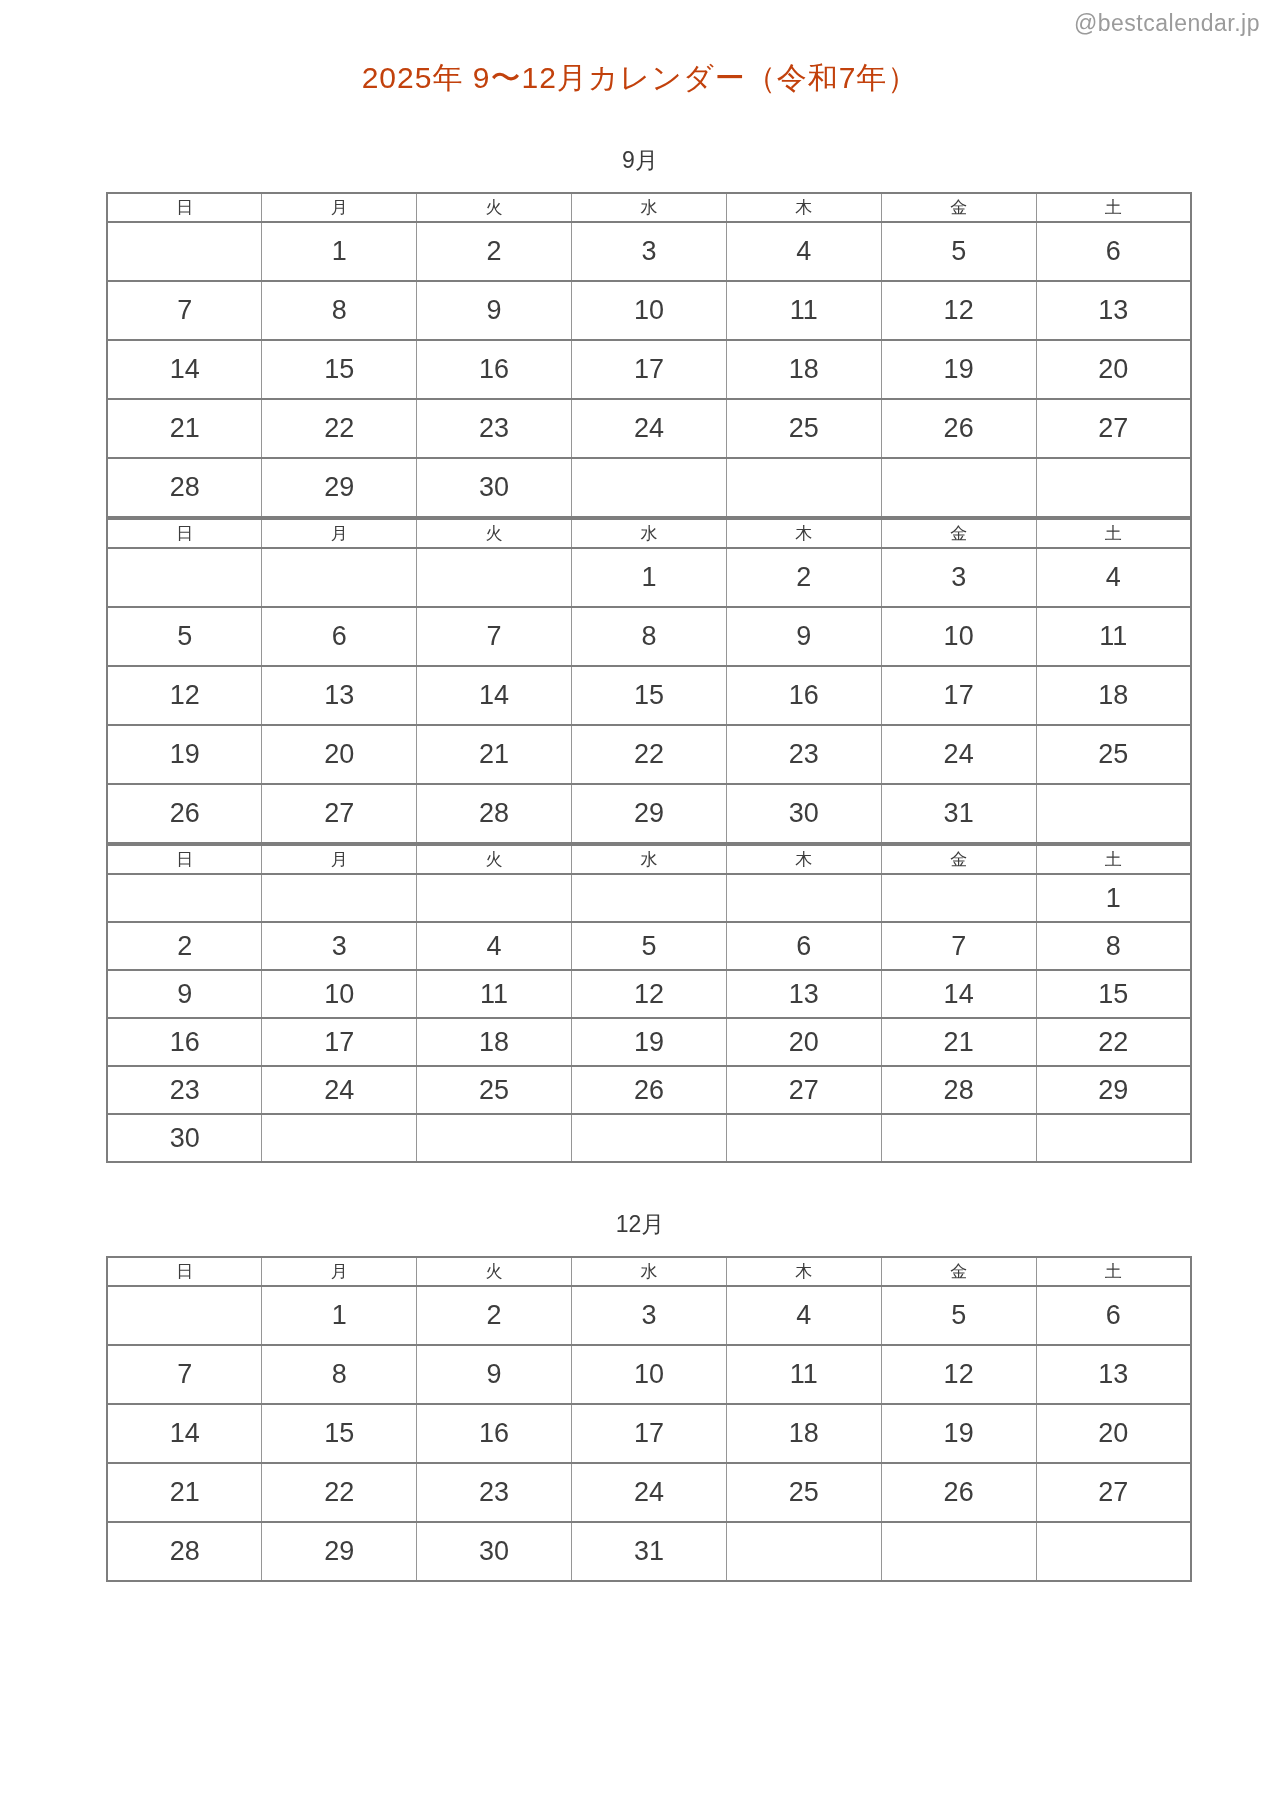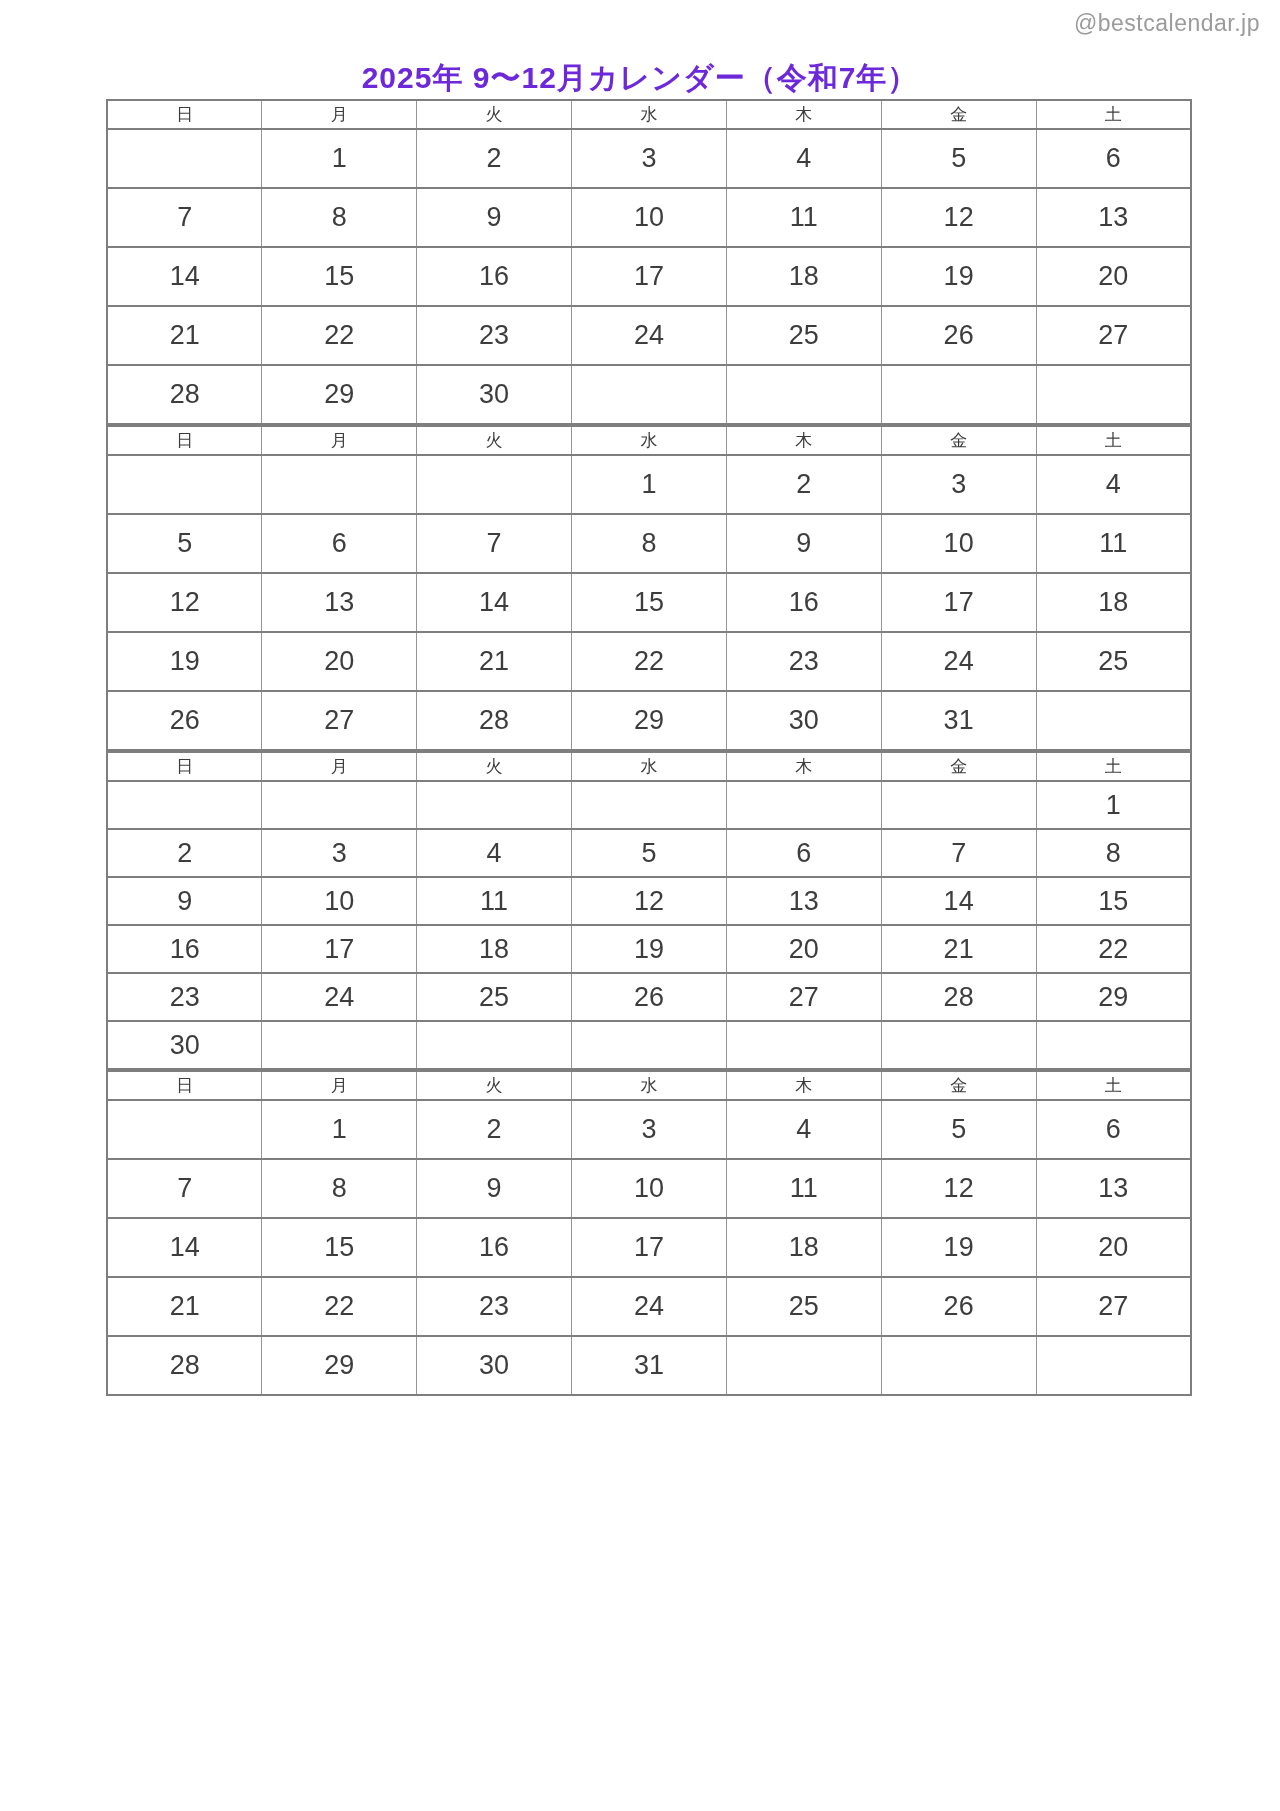--- a/index.html
+++ b/index.html
@@ -19,22 +19,22 @@
     top: 10px;
     right: 20px;
     font-size: 23px;
     color: #9b9b9b;
     letter-spacing: 0.5px;
   }
   .page-title {
     margin: 58px 0 0 0;
     text-align: center;
     font-size: 30px;
-    font-weight: 700;
-    color: #6d28d9;
+    font-weight: 400;
+    color: #c2410c;
     letter-spacing: 1px;
   }
   .month-title {
     margin: 46px 0 16px 0;
     text-align: center;
     font-size: 23px;
     font-weight: 500;
     color: #3a3a3a;
   }
   table.calendar {
@@ -74,99 +74,100 @@
   .sat { color: #4b9eda; }
 </style>
 </head>
 <body>
 
 <div class="watermark">@bestcalendar.jp</div>
 
 <h1 class="page-title">2025年 9〜12月カレンダー（令和7年）</h1>
 
 <div>
+  <section class="month">
+    <h2 class="month-title">9月</h2>
+    <table class="calendar">
+      <thead>
+        <tr class="weekday-row">
+            <th class="sun">日</th>
+            <th>月</th>
+            <th>火</th>
+            <th>水</th>
+            <th>木</th>
+            <th>金</th>
+            <th class="sat">土</th>
+          </tr>
+      </thead>
+      <tbody>
+          <tr>
+            <td></td>
+            <td>1</td>
+            <td>2</td>
+            <td>3</td>
+            <td>4</td>
+            <td>5</td>
+            <td class="sat">6</td>
+          </tr>
+          <tr>
+            <td class="sun">7</td>
+            <td>8</td>
+            <td>9</td>
+            <td>10</td>
+            <td>11</td>
+            <td>12</td>
+            <td class="sat">13</td>
+          </tr>
+          <tr>
+            <td class="sun">14</td>
+            <td class="sun">15</td>
+            <td>16</td>
+            <td>17</td>
+            <td>18</td>
+            <td>19</td>
+            <td class="sat">20</td>
+          </tr>
+          <tr>
+            <td class="sun">21</td>
+            <td>22</td>
+            <td class="sun">23</td>
+            <td>24</td>
+            <td>25</td>
+            <td>26</td>
+            <td class="sat">27</td>
+          </tr>
+          <tr>
+            <td class="sun">28</td>
+            <td>29</td>
+            <td>30</td>
+            <td></td>
+            <td></td>
+            <td></td>
+            <td></td>
+          </tr>
+        </tbody>
+    </table>
+  </section>
+
   <section class="month">
     <table class="calendar">
       <thead>
         <tr class="weekday-row">
             <th class="sun">日</th>
             <th>月</th>
             <th>火</th>
             <th>水</th>
             <th>木</th>
             <th>金</th>
             <th class="sat">土</th>
           </tr>
       </thead>
       <tbody>
           <tr>
             <td></td>
-            <td>1</td>
-            <td>2</td>
-            <td>3</td>
-            <td>4</td>
-            <td>5</td>
-            <td class="sat">6</td>
-          </tr>
-          <tr>
-            <td class="sun">7</td>
-            <td>8</td>
-            <td>9</td>
-            <td>10</td>
-            <td>11</td>
-            <td>12</td>
-            <td class="sat">13</td>
-          </tr>
-          <tr>
-            <td class="sun">14</td>
-            <td class="sun">15</td>
-            <td>16</td>
-            <td>17</td>
-            <td>18</td>
-            <td>19</td>
-            <td class="sat">20</td>
-          </tr>
-          <tr>
-            <td class="sun">21</td>
-            <td>22</td>
-            <td class="sun">23</td>
-            <td>24</td>
-            <td>25</td>
-            <td>26</td>
-            <td class="sat">27</td>
-          </tr>
-          <tr>
-            <td class="sun">28</td>
-            <td>29</td>
-            <td>30</td>
-            <td></td>
-            <td></td>
-            <td></td>
-            <td></td>
-          </tr>
-        </tbody>
-    </table>
-  </section>
-
-  <section class="month">
-    <table class="calendar">
-      <thead>
-        <tr class="weekday-row">
-            <th class="sun">日</th>
-            <th>月</th>
-            <th>火</th>
-            <th>水</th>
-            <th>木</th>
-            <th>金</th>
-            <th class="sat">土</th>
-          </tr>
-      </thead>
-      <tbody>
-          <tr>
-            <td></td>
             <td></td>
             <td></td>
             <td>1</td>
             <td>2</td>
             <td>3</td>
             <td class="sat">4</td>
           </tr>
           <tr>
             <td class="sun">5</td>
             <td>6</td>
@@ -273,20 +274,21 @@
             <td></td>
             <td></td>
             <td></td>
             <td></td>
           </tr>
         </tbody>
     </table>
   </section>
 
   <section class="month">
+    <h2 class="month-title">12月</h2>
     <table class="calendar">
       <thead>
         <tr class="weekday-row">
             <th class="sun">日</th>
             <th>月</th>
             <th>火</th>
             <th>水</th>
             <th>木</th>
             <th>金</th>
             <th class="sat">土</th>

